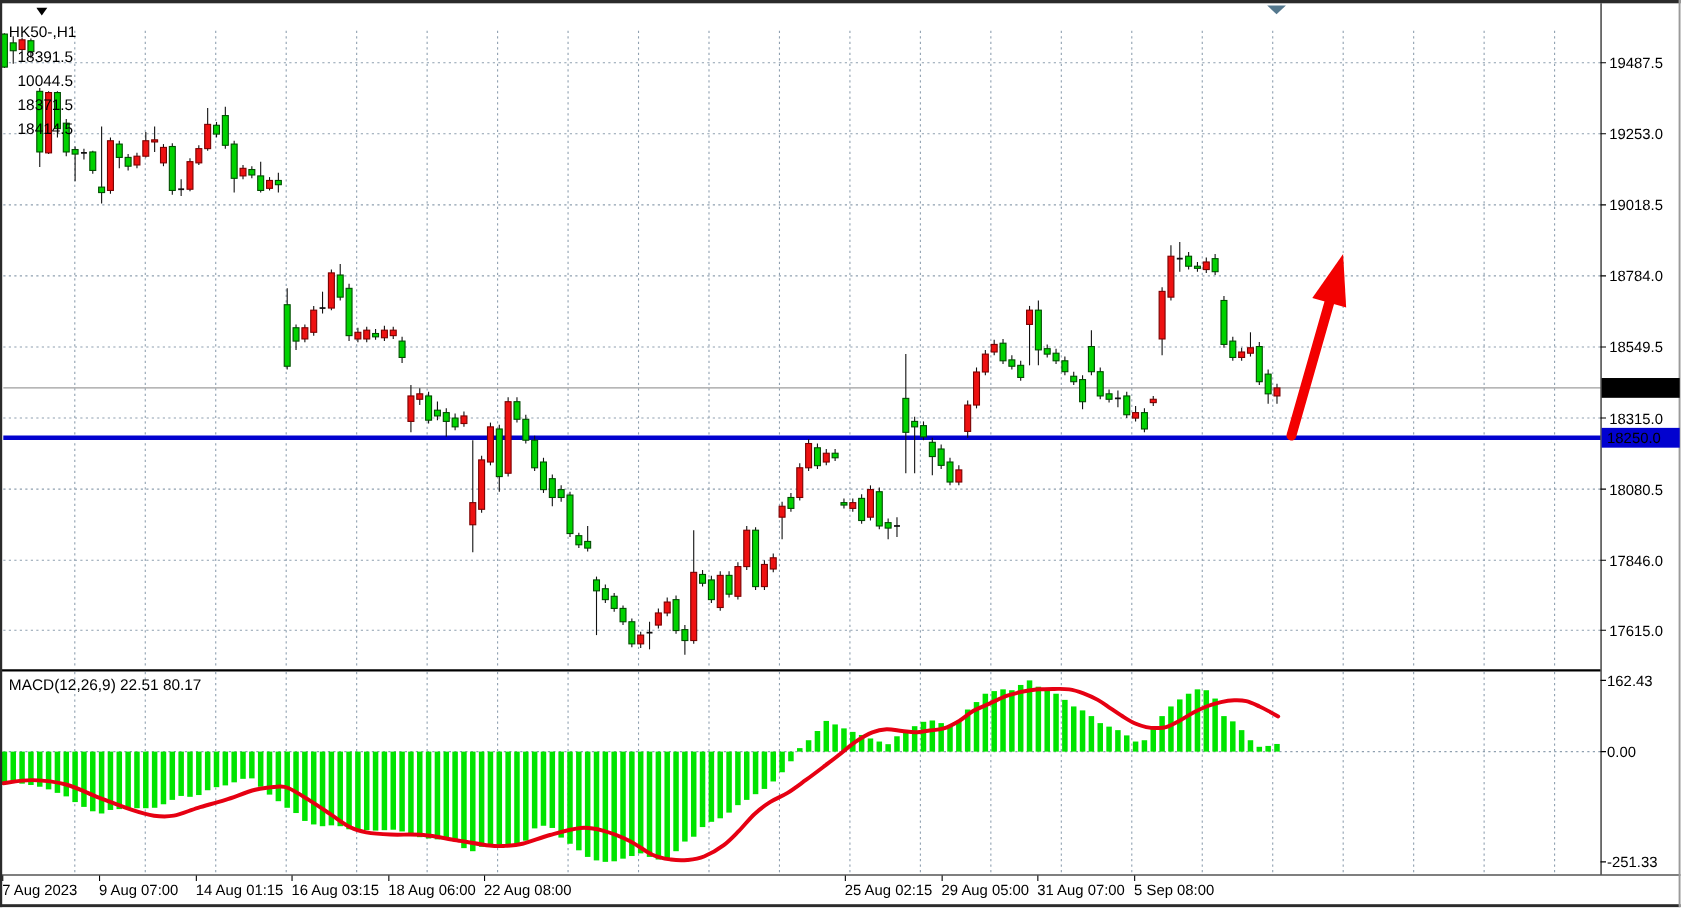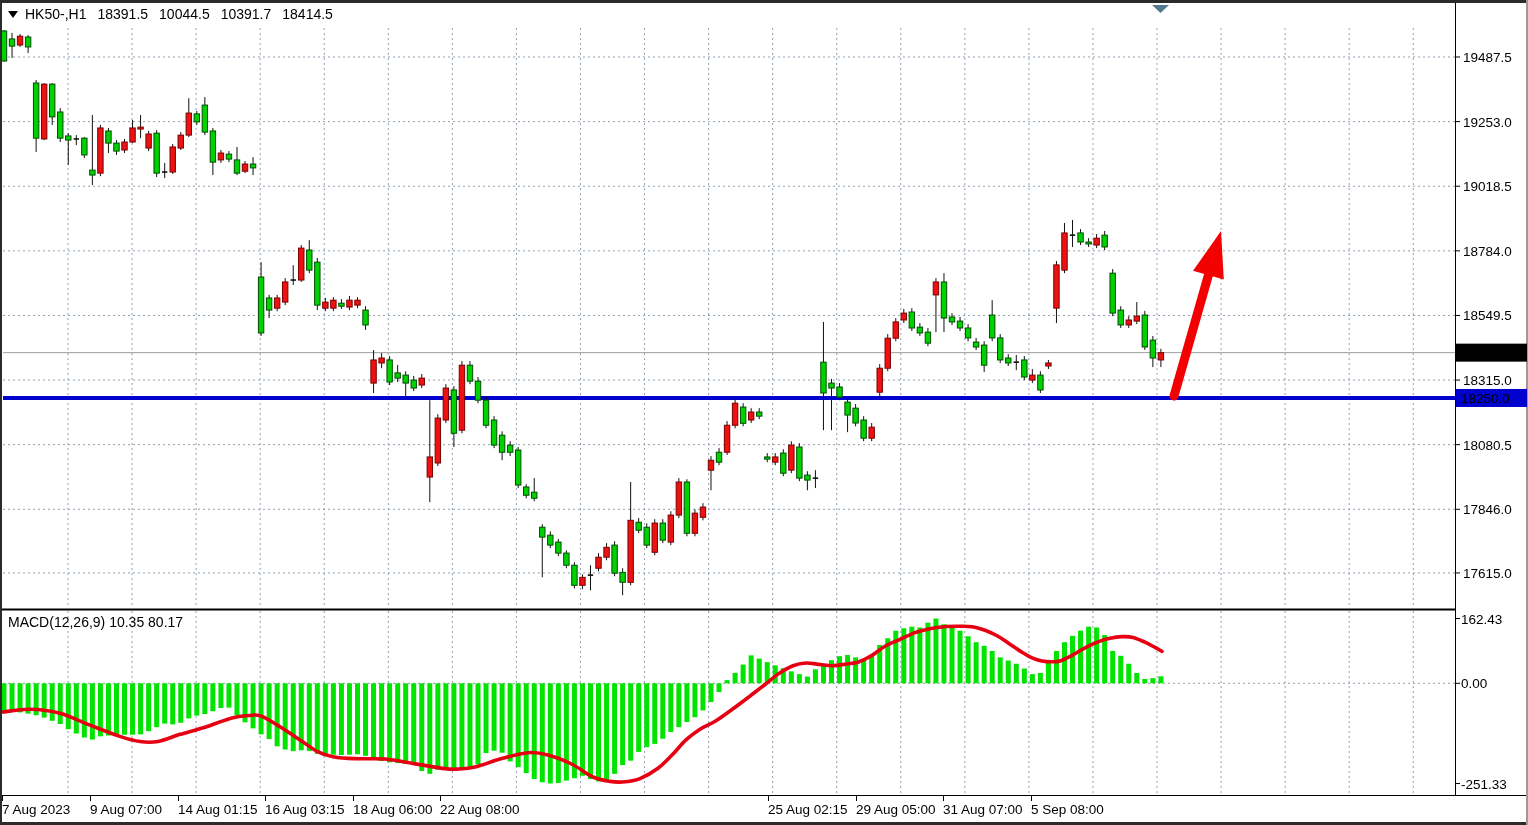--- a/index.html
+++ b/index.html
@@ -1,19 +1,19 @@
 <!DOCTYPE html>
 <html><head>
 <meta charset="utf-8">
 <style>
   html,body{margin:0;padding:0;background:#ffffff;}
   #stage{position:relative;width:1528px;height:825px;background:#fff;overflow:hidden;
          font-family:"Liberation Sans",sans-serif;}
   #chart-svg{position:absolute;left:0;top:0;}
-  .overlay{position:absolute;color:#000;font-size:14px;white-space:pre;}
+  .overlay{position:absolute;color:#000;font-size:14px;white-space:pre;flex-direction:column;}
   #title-bar{left:8px;top:6px;display:flex;align-items:center;gap:6px;font-weight:500;}
   #title-bar .num{margin-left:5px;}
   #macd-label{left:8px;top:614px;}
   svg text{font-family:"Liberation Sans",sans-serif;fill:#000;}
 </style>
 </head>
 <body>
 
 <div id="stage">
   <svg id="chart-svg" width="1528" height="825">
@@ -570,18 +570,18 @@
       <text x="1031" y="814" font-size="13.5">5 Sep 08:00</text>
     </svg>
 
   <div id="title-bar" class="overlay">
     <svg width="11" height="9">
         <polygon points="0,1 10,1 5,8" fill="#000"></polygon>
       </svg>
     <span>HK50-,H1</span>
     <span class="num">18391.5</span>
     <span class="num">10044.5</span>
-    <span class="num">10391.7</span>
+    <span class="num">18371.5</span>
     <span class="num">18414.5</span>
   </div>
 
-  <div id="macd-label" class="overlay">MACD(12,26,9) 10.35 80.17</div>
+  <div id="macd-label" class="overlay">MACD(12,26,9) 22.51 80.17</div>
 </div>
 
 </body></html>

